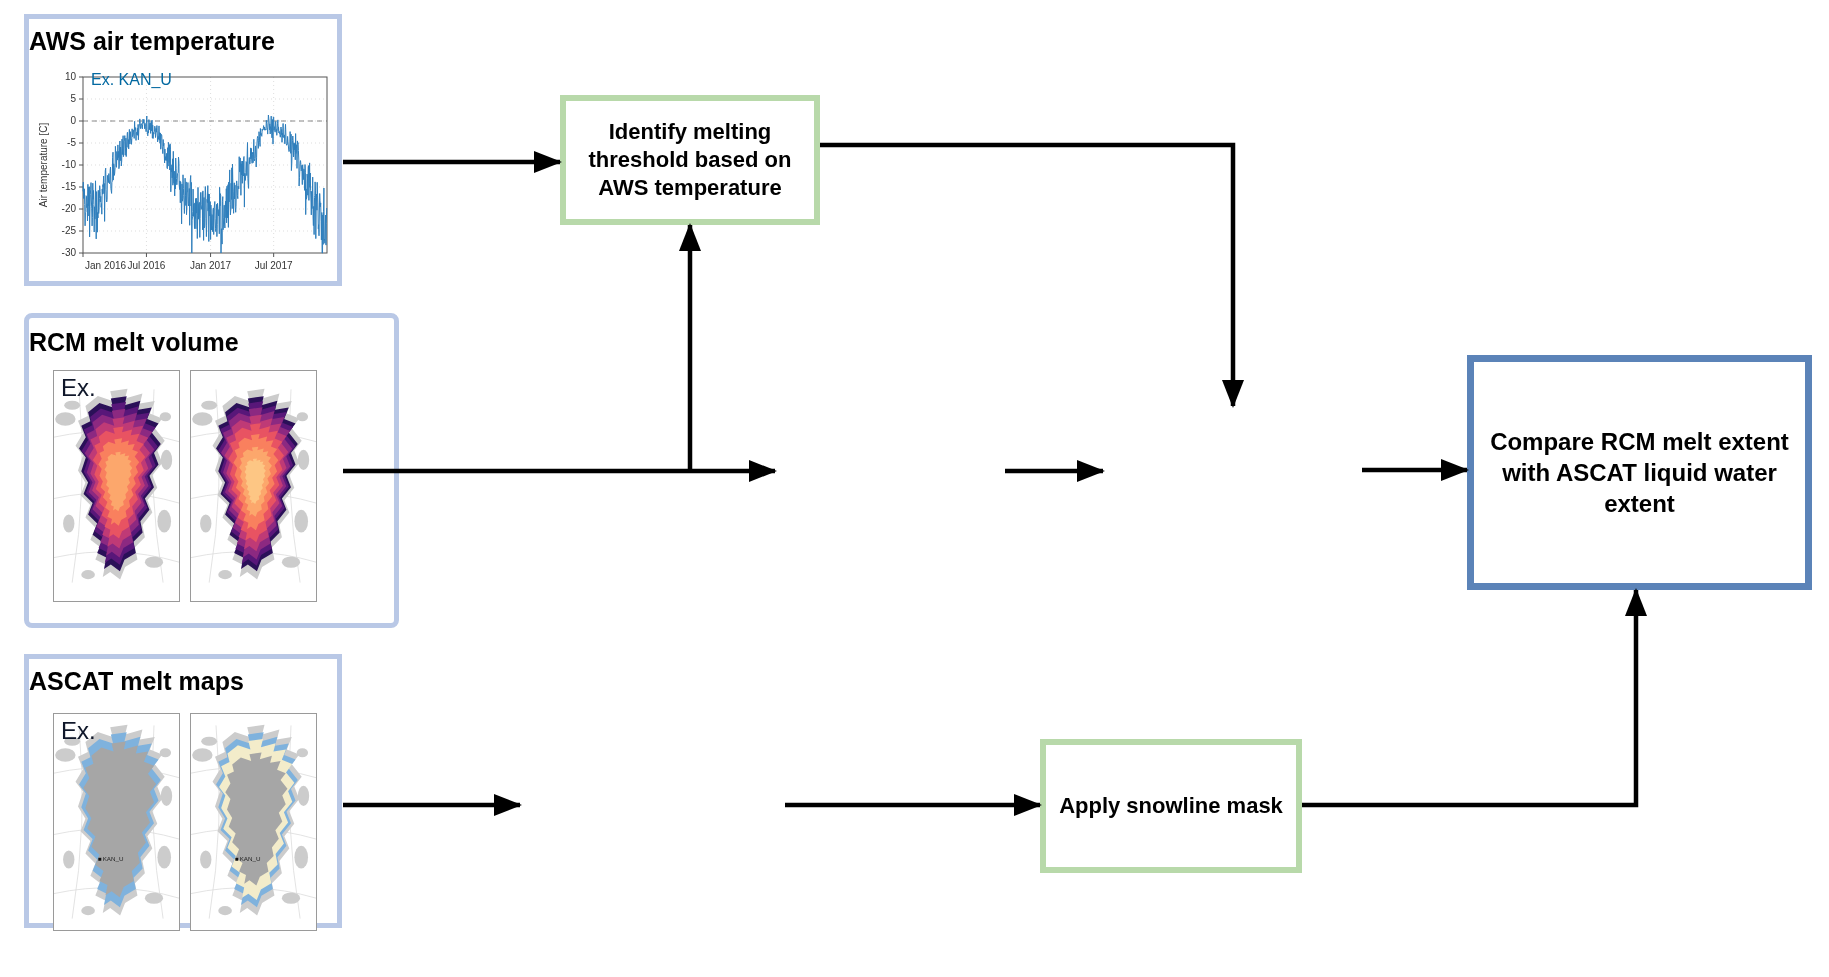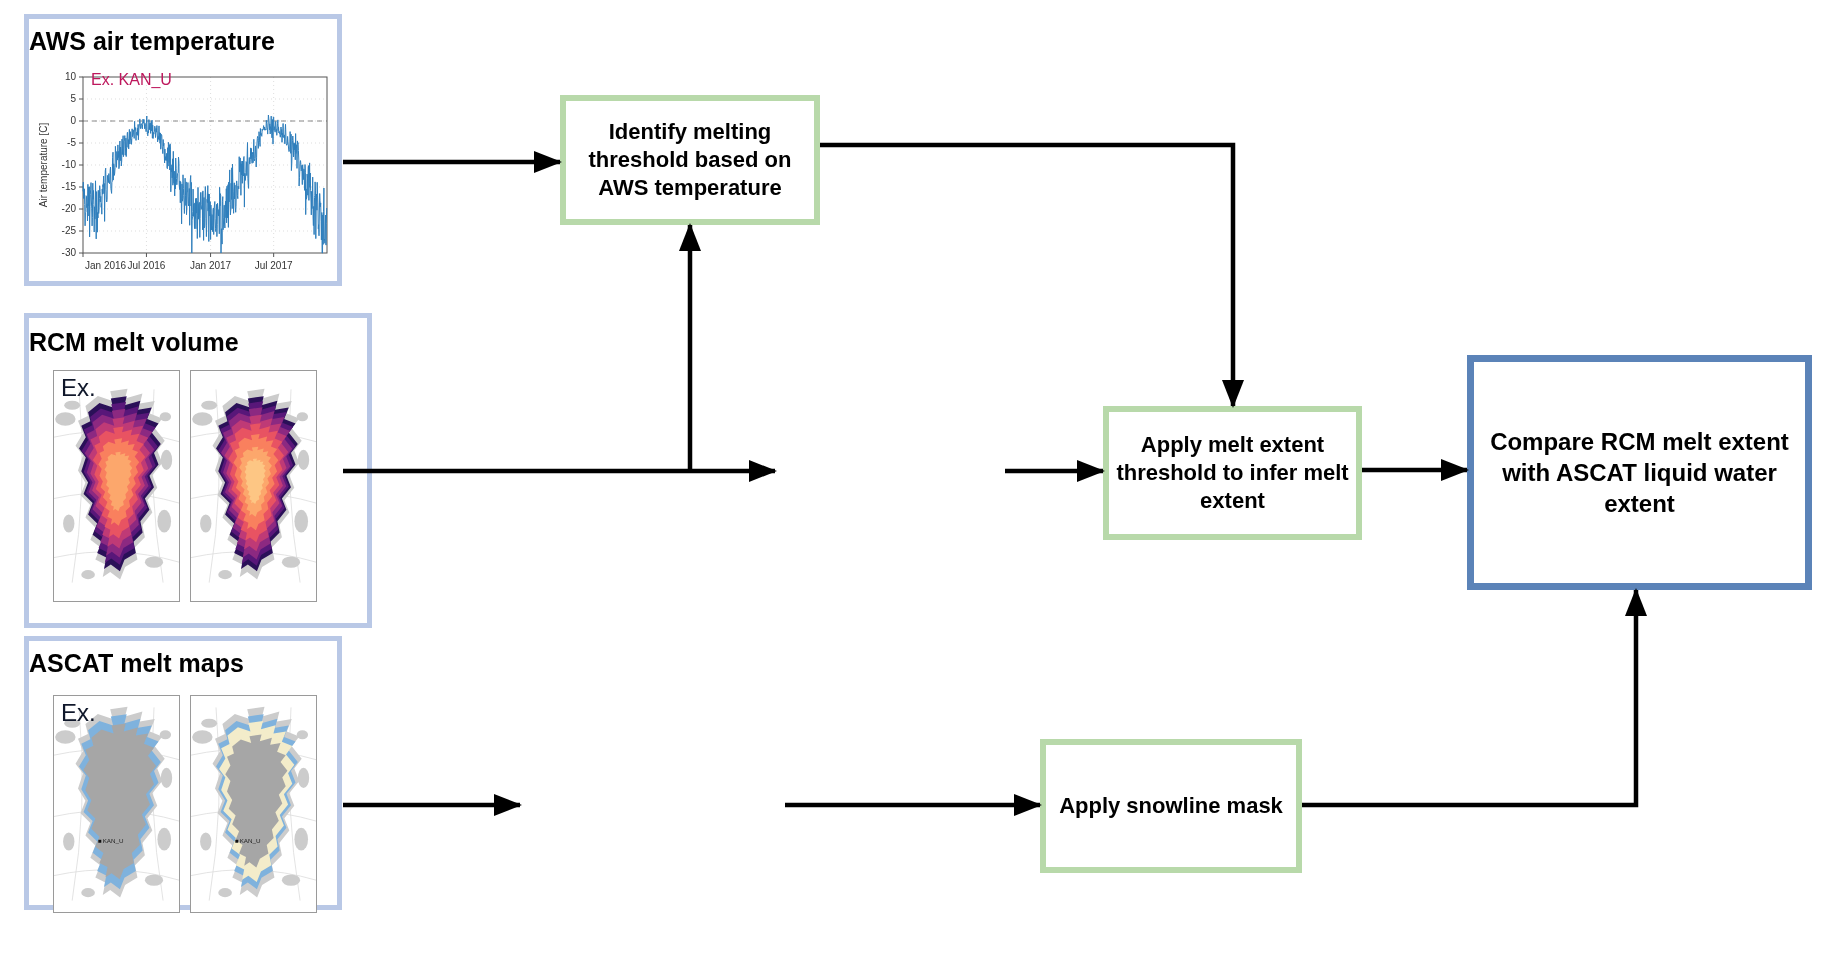--- a/index.html
+++ b/index.html
@@ -11,21 +11,21 @@
   .panel svg{display:block;width:100%;height:100%;}
   .ex-label{position:absolute;left:7px;top:3px;font-size:24px;color:#0f172a;}
   .proc-box{position:absolute;background:#fff;border:6px solid #b8d9aa;box-sizing:border-box;
             display:flex;align-items:center;justify-content:center;text-align:center;
             font-weight:bold;font-size:22px;line-height:1.27;padding:4px 4px;}
   .out-box{position:absolute;background:#fff;border:7px solid #5b83b8;box-sizing:border-box;
            display:flex;align-items:center;justify-content:center;text-align:center;
            font-weight:bold;font-size:24px;line-height:1.3;padding:20px 10px;}
   #arrow-layer{position:absolute;left:0;top:0;pointer-events:none;}
   #aws-plot-wrap{position:absolute;left:6px;top:44px;width:302px;height:220px;}
-  #aws-plot-title{position:absolute;left:62px;top:52px;font-size:16px;color:#be185d;}
+  #aws-plot-title{position:absolute;left:62px;top:52px;font-size:16px;color:#0369a1;}
 </style>
 </head>
 <body>
 
 <div id="canvas">
 
   <div class="input-container" style="left:24px;top:14px;width:318px;height:272px;">
     <div class="input-title" style="top:8px;">AWS air temperature</div>
     <div id="aws-plot-wrap">
       <svg id="aws-plot" viewBox="0 0 302 220">
@@ -67,21 +67,21 @@
           <text x="238.66857142857143" y="206" text-anchor="middle" font-size="10" fill="#333">Jul 2017</text>
           <line x1="48" x2="292" y1="58" y2="58" stroke="#888888" stroke-width="1" stroke-dasharray="5 4"></line>
           <text x="12" y="102" font-size="10" fill="#333" transform="rotate(-90 12 102)" text-anchor="middle">Air temperature [C]</text>
           <rect x="48" y="14" width="244" height="176" fill="none" stroke="#555555" stroke-width="1"></rect>
           <polyline points="48.0,128.3 48.3,119.1 48.7,135.5 49.0,131.0 49.4,125.8 49.7,141.5 50.1,162.8 50.4,149.4 50.8,148.8 51.1,132.7 51.5,133.4 51.8,144.7 52.2,140.9 52.5,158.0 52.9,121.3 53.2,142.8 53.6,124.1 53.9,153.0 54.3,123.7 54.6,173.9 55.0,143.4 55.3,131.7 55.7,126.2 56.0,119.6 56.4,138.0 56.7,145.2 57.1,162.9 57.4,154.6 57.8,120.2 58.1,136.3 58.5,127.5 58.8,141.5 59.2,169.0 59.5,143.8 59.9,156.1 60.2,152.4 60.5,117.8 60.9,140.9 61.2,175.9 61.6,128.6 61.9,145.3 62.3,169.2 62.6,149.5 63.0,154.9 63.3,127.3 63.7,150.5 64.0,146.2 64.4,135.5 64.7,122.7 65.1,128.4 65.4,138.8 65.8,133.4 66.1,144.3 66.5,140.6 66.8,151.2 67.2,126.1 67.5,131.2 67.9,121.6 68.2,123.9 68.6,113.1 68.9,130.7 69.3,120.5 69.6,158.4 70.0,119.3 70.3,107.7 70.7,105.2 71.0,126.5 71.4,136.1 71.7,139.0 72.1,136.8 72.4,112.4 72.7,116.8 73.1,117.8 73.4,119.6 73.8,110.6 74.1,116.9 74.5,120.7 74.8,119.0 75.2,107.0 75.5,104.1 75.9,125.6 76.2,127.5 76.6,130.4 76.9,119.6 77.3,118.1 77.6,94.6 78.0,89.2 78.3,117.1 78.7,100.8 79.0,102.9 79.4,112.4 79.7,110.1 80.1,104.4 80.4,83.3 80.8,90.7 81.1,96.8 81.5,104.3 81.8,88.5 82.2,94.1 82.5,97.1 82.9,81.9 83.2,94.7 83.6,88.4 83.9,105.7 84.3,102.9 84.6,85.0 84.9,78.0 85.3,97.7 85.6,84.0 86.0,88.3 86.3,103.0 86.7,98.1 87.0,76.1 87.4,91.6 87.7,85.3 88.1,72.7 88.4,93.7 88.8,85.8 89.1,78.3 89.5,77.4 89.8,72.6 90.2,92.2 90.5,85.3 90.9,75.1 91.2,93.6 91.6,84.4 91.9,78.1 92.3,69.7 92.6,69.2 93.0,84.4 93.3,76.5 93.7,85.9 94.0,76.4 94.4,66.4 94.7,80.9 95.1,81.0 95.4,68.7 95.8,76.5 96.1,75.8 96.5,81.3 96.8,75.6 97.1,65.8 97.5,73.6 97.8,72.0 98.2,66.8 98.5,69.2 98.9,72.0 99.2,75.4 99.6,58.3 99.9,67.4 100.3,67.0 100.6,64.6 101.0,77.4 101.3,70.3 101.7,69.3 102.0,71.8 102.4,65.2 102.7,72.3 103.1,61.4 103.4,76.8 103.8,67.2 104.1,64.0 104.5,60.5 104.8,55.9 105.2,60.2 105.5,65.6 105.9,64.8 106.2,60.6 106.6,60.9 106.9,62.6 107.3,65.9 107.6,61.6 108.0,56.2 108.3,60.2 108.7,58.2 109.0,56.5 109.3,60.8 109.7,65.8 110.0,60.3 110.4,63.2 110.7,63.8 111.1,68.7 111.4,60.2 111.8,53.0 112.1,66.4 112.5,71.6 112.8,72.8 113.2,68.0 113.5,69.8 113.9,56.6 114.2,59.6 114.6,66.7 114.9,60.7 115.3,59.9 115.6,70.4 116.0,60.5 116.3,58.3 116.7,67.9 117.0,57.1 117.4,75.1 117.7,62.1 118.1,75.5 118.4,69.5 118.8,71.1 119.1,69.5 119.5,68.3 119.8,63.2 120.2,66.0 120.5,74.5 120.9,70.4 121.2,65.4 121.5,69.1 121.9,62.5 122.2,67.8 122.6,78.9 122.9,77.3 123.3,73.5 123.6,76.1 124.0,62.9 124.3,77.1 124.7,69.6 125.0,80.2 125.4,70.0 125.7,86.2 126.1,73.8 126.4,71.4 126.8,72.7 127.1,83.7 127.5,86.6 127.8,90.6 128.2,76.5 128.5,83.1 128.9,80.2 129.2,89.3 129.6,100.0 129.9,86.0 130.3,97.3 130.6,93.7 131.0,94.3 131.3,97.6 131.7,90.3 132.0,104.9 132.4,105.7 132.7,84.7 133.1,103.1 133.4,79.3 133.7,81.5 134.1,99.5 134.4,82.1 134.8,107.0 135.1,80.8 135.5,86.8 135.8,128.8 136.2,105.4 136.5,108.7 136.9,101.8 137.2,114.9 137.6,95.8 137.9,122.2 138.3,88.3 138.6,114.1 139.0,120.3 139.3,108.2 139.7,132.9 140.0,114.3 140.4,125.9 140.7,95.0 141.1,105.6 141.4,115.5 141.8,121.8 142.1,119.7 142.5,110.4 142.8,110.1 143.2,109.4 143.5,94.1 143.9,98.8 144.2,121.4 144.6,126.5 144.9,117.9 145.3,139.8 145.6,118.7 145.9,120.3 146.3,137.3 146.6,160.9 147.0,121.0 147.3,138.2 147.7,135.6 148.0,111.8 148.4,125.6 148.7,132.4 149.1,140.0 149.4,150.5 149.8,135.0 150.1,115.2 150.5,132.4 150.8,142.5 151.2,118.9 151.5,151.7 151.9,143.5 152.2,128.5 152.6,128.8 152.9,119.5 153.3,140.3 153.6,142.9 154.0,133.5 154.3,125.5 154.7,162.3 155.0,123.1 155.4,116.2 155.7,112.5 156.1,143.0 156.4,119.4 156.8,190.0 157.1,157.2 157.5,153.7 157.8,148.4 158.1,126.1 158.5,153.3 158.8,140.9 159.2,152.8 159.5,165.6 159.9,139.9 160.2,155.6 160.6,135.6 160.9,165.8 161.3,135.2 161.6,150.1 162.0,138.4 162.3,175.5 162.7,152.8 163.0,124.4 163.4,156.2 163.7,141.0 164.1,140.2 164.4,139.4 164.8,174.4 165.1,155.4 165.5,129.5 165.8,142.7 166.2,146.4 166.5,145.8 166.9,141.6 167.2,129.3 167.6,166.8 167.9,127.9 168.3,159.3 168.6,177.4 169.0,134.5 169.3,164.9 169.7,163.2 170.0,137.3 170.3,123.5 170.7,132.2 171.0,155.6 171.4,173.6 171.7,162.7 172.1,136.3 172.4,139.6 172.8,122.6 173.1,148.1 173.5,130.9 173.8,178.5 174.2,131.0 174.5,146.4 174.9,153.0 175.2,138.7 175.6,176.5 175.9,142.1 176.3,152.3 176.6,167.0 177.0,151.6 177.3,162.8 177.7,168.7 178.0,146.9 178.4,145.0 178.7,171.5 179.1,145.4 179.4,143.0 179.8,138.5 180.1,155.2 180.5,165.5 180.8,168.6 181.2,163.5 181.5,141.4 181.9,173.6 182.2,161.7 182.5,140.3 182.9,145.4 183.2,151.2 183.6,152.9 183.9,146.6 184.3,170.8 184.6,124.3 185.0,142.8 185.3,130.6 185.7,132.4 186.0,190.0 186.4,165.8 186.7,165.8 187.1,181.1 187.4,138.6 187.8,133.6 188.1,166.8 188.5,161.1 188.8,154.7 189.2,142.2 189.5,160.0 189.9,165.0 190.2,144.2 190.6,138.2 190.9,154.8 191.3,125.7 191.6,159.8 192.0,123.2 192.3,146.4 192.7,154.9 193.0,121.7 193.4,164.4 193.7,119.2 194.1,138.9 194.4,120.5 194.7,106.9 195.1,141.4 195.4,151.9 195.8,146.3 196.1,120.2 196.5,136.4 196.8,104.8 197.2,145.6 197.5,101.1 197.9,125.1 198.2,132.2 198.6,150.3 198.9,128.3 199.3,119.8 199.6,135.9 200.0,122.2 200.3,144.2 200.7,149.3 201.0,143.7 201.4,120.7 201.7,117.9 202.1,122.7 202.4,132.4 202.8,135.7 203.1,123.2 203.5,124.8 203.8,125.8 204.2,93.7 204.5,108.0 204.9,109.1 205.2,94.9 205.6,105.0 205.9,132.3 206.3,100.8 206.6,111.8 206.9,98.1 207.3,120.3 207.6,98.0 208.0,108.6 208.3,113.0 208.7,94.7 209.0,93.5 209.4,144.1 209.7,110.4 210.1,116.5 210.4,117.4 210.8,109.7 211.1,98.6 211.5,99.2 211.8,112.6 212.2,91.1 212.5,79.5 212.9,115.2 213.2,121.1 213.6,125.4 213.9,100.6 214.3,94.5 214.6,100.9 215.0,101.0 215.3,96.4 215.7,84.9 216.0,96.1 216.4,85.5 216.7,95.8 217.1,100.3 217.4,91.4 217.8,89.2 218.1,99.7 218.5,88.5 218.8,76.3 219.1,95.7 219.5,97.8 219.8,95.5 220.2,88.8 220.5,82.9 220.9,95.5 221.2,104.0 221.6,94.8 221.9,80.9 222.3,75.5 222.6,73.4 223.0,75.5 223.3,85.4 223.7,77.7 224.0,68.7 224.4,73.2 224.7,79.7 225.1,83.4 225.4,65.5 225.8,72.2 226.1,70.3 226.5,72.4 226.8,73.3 227.2,66.1 227.5,67.4 227.9,66.6 228.2,66.5 228.6,62.6 228.9,64.7 229.3,66.9 229.6,64.0 230.0,67.3 230.3,66.5 230.7,66.3 231.0,67.0 231.3,57.3 231.7,60.6 232.0,64.2 232.4,66.2 232.7,71.1 233.1,60.0 233.4,52.0 233.8,55.9 234.1,59.0 234.5,66.8 234.8,60.9 235.2,71.0 235.5,63.9 235.9,62.2 236.2,53.1 236.6,70.1 236.9,74.8 237.3,72.4 237.6,56.5 238.0,81.1 238.3,53.8 238.7,54.4 239.0,67.3 239.4,63.7 239.7,64.5 240.1,69.2 240.4,59.0 240.8,58.4 241.1,67.6 241.5,66.5 241.8,72.3 242.2,64.4 242.5,60.4 242.9,56.9 243.2,67.6 243.5,63.9 243.9,69.9 244.2,68.4 244.6,70.9 244.9,71.6 245.3,74.2 245.6,71.8 246.0,64.0 246.3,71.7 246.7,66.5 247.0,79.3 247.4,70.3 247.7,73.9 248.1,60.5 248.4,74.2 248.8,74.7 249.1,74.7 249.5,71.9 249.8,80.8 250.2,66.5 250.5,61.3 250.9,72.5 251.2,80.2 251.6,82.2 251.9,82.1 252.3,81.3 252.6,73.4 253.0,78.8 253.3,81.9 253.7,87.0 254.0,88.6 254.4,87.8 254.7,86.2 255.1,68.6 255.4,74.8 255.7,90.3 256.1,71.2 256.4,107.6 256.8,100.6 257.1,87.2 257.5,77.5 257.8,73.0 258.2,79.6 258.5,94.0 258.9,79.7 259.2,86.9 259.6,80.5 259.9,89.3 260.3,96.8 260.6,70.6 261.0,90.5 261.3,85.4 261.7,81.7 262.0,105.4 262.4,77.9 262.7,80.7 263.1,79.7 263.4,87.5 263.8,97.0 264.1,123.0 264.5,114.6 264.8,107.5 265.2,99.1 265.5,97.6 265.9,101.6 266.2,107.8 266.6,106.5 266.9,102.3 267.3,121.6 267.6,101.8 267.9,104.8 268.3,107.6 268.6,116.6 269.0,106.2 269.3,117.9 269.7,127.4 270.0,101.5 270.4,109.7 270.7,151.6 271.1,125.9 271.4,136.2 271.8,133.9 272.1,111.1 272.5,115.1 272.8,132.2 273.2,104.1 273.5,102.6 273.9,137.4 274.2,120.5 274.6,99.9 274.9,124.4 275.3,110.0 275.6,127.6 276.0,139.0 276.3,151.9 276.7,128.3 277.0,145.6 277.4,130.1 277.7,114.1 278.1,155.0 278.4,162.6 278.8,143.4 279.1,171.6 279.5,134.4 279.8,132.3 280.1,118.9 280.5,127.9 280.8,175.6 281.2,138.5 281.5,131.1 281.9,147.2 282.2,119.3 282.6,132.9 282.9,139.9 283.3,165.8 283.6,161.7 284.0,172.8 284.3,153.0 284.7,130.5 285.0,137.3 285.4,143.7 285.7,139.9 286.1,158.3 286.4,176.9 286.8,149.5 287.1,190.0 287.5,190.0 287.8,151.9 288.2,181.4 288.5,148.7 288.9,125.0 289.2,177.3 289.6,176.3 289.9,180.3 290.3,162.9 290.6,152.0 291.0,182.1 291.3,160.5 291.7,145.0" fill="none" stroke="#2e7ebc" stroke-width="1"></polyline>
         </svg>
     </div>
     <div id="aws-plot-title">Ex. KAN_U</div>
   </div>
 
-  <div class="input-container" style="left:24px;top:313px;width:348px;height:315px;">
+  <div class="input-container" style="left:24px;top:313px;width:375px;height:315px;border-radius:8px;">
     <div class="input-title" style="top:10px;">RCM melt volume</div>
     <div class="panel" style="left:24px;top:52px;width:127px;height:232px;">
       <svg id="rcm1" viewBox="0 0 110 170" preserveAspectRatio="xMidYMid meet">
           <path d="M0,42 Q55,30 110,46" stroke="#dcdcdc" stroke-width="0.7" fill="none"></path>
           <path d="M0,96 Q55,84 110,100" stroke="#dcdcdc" stroke-width="0.7" fill="none"></path>
           <path d="M0,148 Q55,136 110,152" stroke="#dcdcdc" stroke-width="0.7" fill="none"></path>
           <path d="M22,0 Q30,85 16,170" stroke="#dcdcdc" stroke-width="0.7" fill="none"></path>
           <path d="M88,0 Q82,85 96,170" stroke="#dcdcdc" stroke-width="0.7" fill="none"></path>
           <ellipse cx="10" cy="26" rx="9" ry="6" fill="#cccccc"></ellipse>
           <ellipse cx="16" cy="14" rx="7" ry="4" fill="#cccccc"></ellipse>
@@ -123,21 +123,21 @@
           <path d="M30,20 L40,12 L52,16 L50,8 L64,6 L62,14 L76,10 L74,18 L86,16 L82,26 L92,30 L86,38 L94,48 L88,56 L92,66 L84,76 L88,86 L80,96 L84,106 L76,116 L78,126 L70,134 L72,144 L62,150 L58,160 L50,154 L44,158 L46,148 L38,144 L42,134 L34,128 L38,118 L30,110 L34,100 L26,92 L30,82 L24,72 L28,60 L22,52 L28,42 L24,32 L32,28 Z" fill="#8c2981" transform="translate(7.28 10.40) scale(0.87)"></path>
           <path d="M30,20 L40,12 L52,16 L50,8 L64,6 L62,14 L76,10 L74,18 L86,16 L82,26 L92,30 L86,38 L94,48 L88,56 L92,66 L84,76 L88,86 L80,96 L84,106 L76,116 L78,126 L70,134 L72,144 L62,150 L58,160 L50,154 L44,158 L46,148 L38,144 L42,134 L34,128 L38,118 L30,110 L34,100 L26,92 L30,82 L24,72 L28,60 L22,52 L28,42 L24,32 L32,28 Z" fill="#bf3a76" transform="translate(12.32 17.60) scale(0.78)"></path>
           <path d="M30,20 L40,12 L52,16 L50,8 L64,6 L62,14 L76,10 L74,18 L86,16 L82,26 L92,30 L86,38 L94,48 L88,56 L92,66 L84,76 L88,86 L80,96 L84,106 L76,116 L78,126 L70,134 L72,144 L62,150 L58,160 L50,154 L44,158 L46,148 L38,144 L42,134 L34,128 L38,118 L30,110 L34,100 L26,92 L30,82 L24,72 L28,60 L22,52 L28,42 L24,32 L32,28 Z" fill="#e85362" transform="translate(17.92 25.60) scale(0.68)"></path>
           <path d="M30,20 L40,12 L52,16 L50,8 L64,6 L62,14 L76,10 L74,18 L86,16 L82,26 L92,30 L86,38 L94,48 L88,56 L92,66 L84,76 L88,86 L80,96 L84,106 L76,116 L78,126 L70,134 L72,144 L62,150 L58,160 L50,154 L44,158 L46,148 L38,144 L42,134 L34,128 L38,118 L30,110 L34,100 L26,92 L30,82 L24,72 L28,60 L22,52 L28,42 L24,32 L32,28 Z" fill="#f9805e" transform="translate(25.20 36.00) scale(0.55)"></path>
           <path d="M30,20 L40,12 L52,16 L50,8 L64,6 L62,14 L76,10 L74,18 L86,16 L82,26 L92,30 L86,38 L94,48 L88,56 L92,66 L84,76 L88,86 L80,96 L84,106 L76,116 L78,126 L70,134 L72,144 L62,150 L58,160 L50,154 L44,158 L46,148 L38,144 L42,134 L34,128 L38,118 L30,110 L34,100 L26,92 L30,82 L24,72 L28,60 L22,52 L28,42 L24,32 L32,28 Z" fill="#fca76c" transform="translate(33.60 48.00) scale(0.4)"></path>
           <path d="M30,20 L40,12 L52,16 L50,8 L64,6 L62,14 L76,10 L74,18 L86,16 L82,26 L92,30 L86,38 L94,48 L88,56 L92,66 L84,76 L88,86 L80,96 L84,106 L76,116 L78,126 L70,134 L72,144 L62,150 L58,160 L50,154 L44,158 L46,148 L38,144 L42,134 L34,128 L38,118 L30,110 L34,100 L26,92 L30,82 L24,72 L28,60 L22,52 L28,42 L24,32 L32,28 Z" fill="#fdc684" transform="translate(41.44 59.20) scale(0.26)"></path>
         </svg>
     </div>
   </div>
 
-  <div class="input-container" style="left:24px;top:636px;width:318px;height:274px;">
+  <div class="input-container" style="left:24px;top:654px;width:318px;height:274px;">
     <div class="input-title" style="top:8px;">ASCAT melt maps</div>
     <div class="panel" style="left:24px;top:54px;width:127px;height:218px;">
       <svg id="ascat1" viewBox="0 0 110 170" preserveAspectRatio="xMidYMid meet">
           <path d="M0,42 Q55,30 110,46" stroke="#dcdcdc" stroke-width="0.7" fill="none"></path>
           <path d="M0,96 Q55,84 110,100" stroke="#dcdcdc" stroke-width="0.7" fill="none"></path>
           <path d="M0,148 Q55,136 110,152" stroke="#dcdcdc" stroke-width="0.7" fill="none"></path>
           <path d="M22,0 Q30,85 16,170" stroke="#dcdcdc" stroke-width="0.7" fill="none"></path>
           <path d="M88,0 Q82,85 96,170" stroke="#dcdcdc" stroke-width="0.7" fill="none"></path>
           <ellipse cx="10" cy="26" rx="9" ry="6" fill="#cccccc"></ellipse>
           <ellipse cx="16" cy="14" rx="7" ry="4" fill="#cccccc"></ellipse>
@@ -178,23 +178,20 @@
           <text x="42.8" y="119.3" font-size="5.5" fill="#222">KAN_U</text>
         </svg>
     </div>
   </div>
 
   <div class="proc-box" style="left:560px;top:95px;width:260px;height:130px;">
     <span>Identify melting threshold based on AWS temperature</span>
   </div>
 
 
-  <div class="proc-box" style="left:1103px;top:406px;width:259px;height:134px;">
-    <span>Apply melt extent threshold to infer melt extent</span>
-  </div>
 
 
   <div class="proc-box" style="left:1040px;top:739px;width:262px;height:134px;">
     <span>Apply snowline mask</span>
   </div>
 
   <div class="out-box" style="left:1467px;top:355px;width:345px;height:235px;">
     <span>Compare RCM melt extent with ASCAT liquid water extent</span>
   </div>
 

